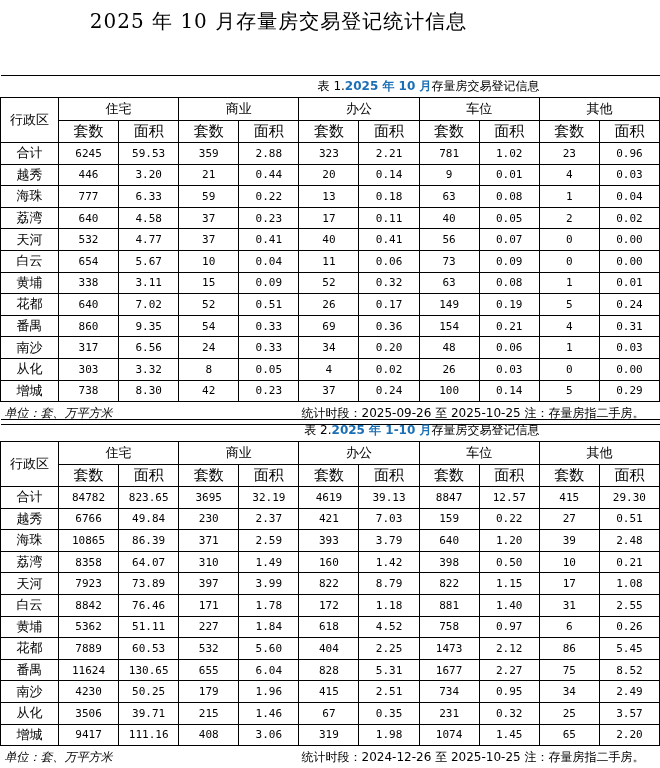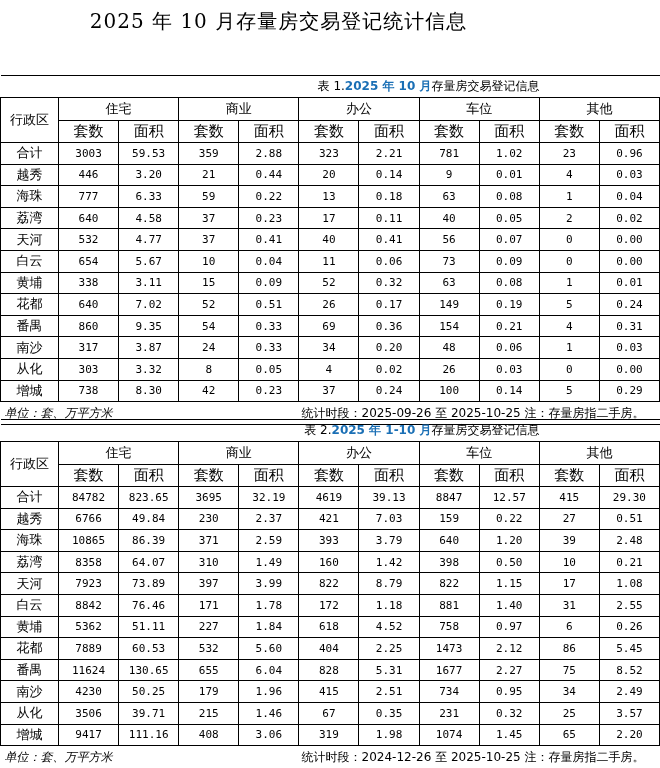--- a/index.html
+++ b/index.html
@@ -62,21 +62,21 @@
           <td>面积</td>
           <td>套数</td>
           <td>面积</td>
           <td>套数</td>
           <td>面积</td>
         </tr>
     </tbody>
       <tbody class="body">
         <tr class="data">
           <td class="name">合计</td>
-          <td>3003</td>
+          <td>6245</td>
           <td>59.53</td>
           <td>359</td>
           <td>2.88</td>
           <td>323</td>
           <td>2.21</td>
           <td>781</td>
           <td>1.02</td>
           <td>23</td>
           <td>0.96</td>
         </tr>
@@ -180,21 +180,21 @@
           <td>69</td>
           <td>0.36</td>
           <td>154</td>
           <td>0.21</td>
           <td>4</td>
           <td>0.31</td>
         </tr>
         <tr class="data">
           <td class="name">南沙</td>
           <td>317</td>
-          <td>3.87</td>
+          <td>6.56</td>
           <td>24</td>
           <td>0.33</td>
           <td>34</td>
           <td>0.20</td>
           <td>48</td>
           <td>0.06</td>
           <td>1</td>
           <td>0.03</td>
         </tr>
         <tr class="data">

